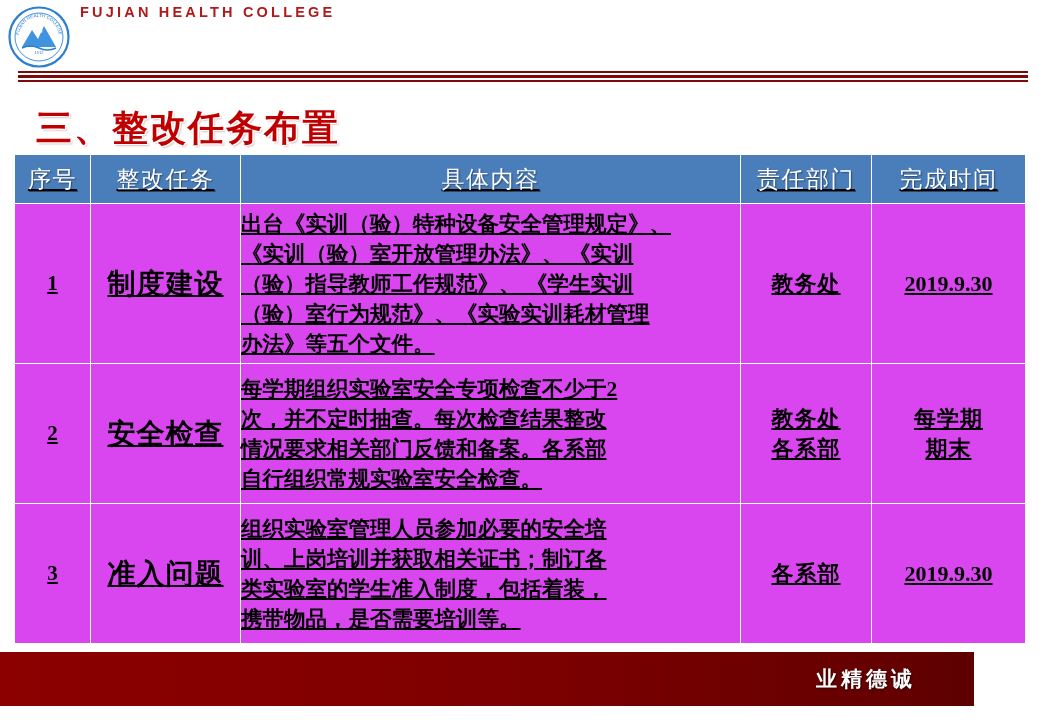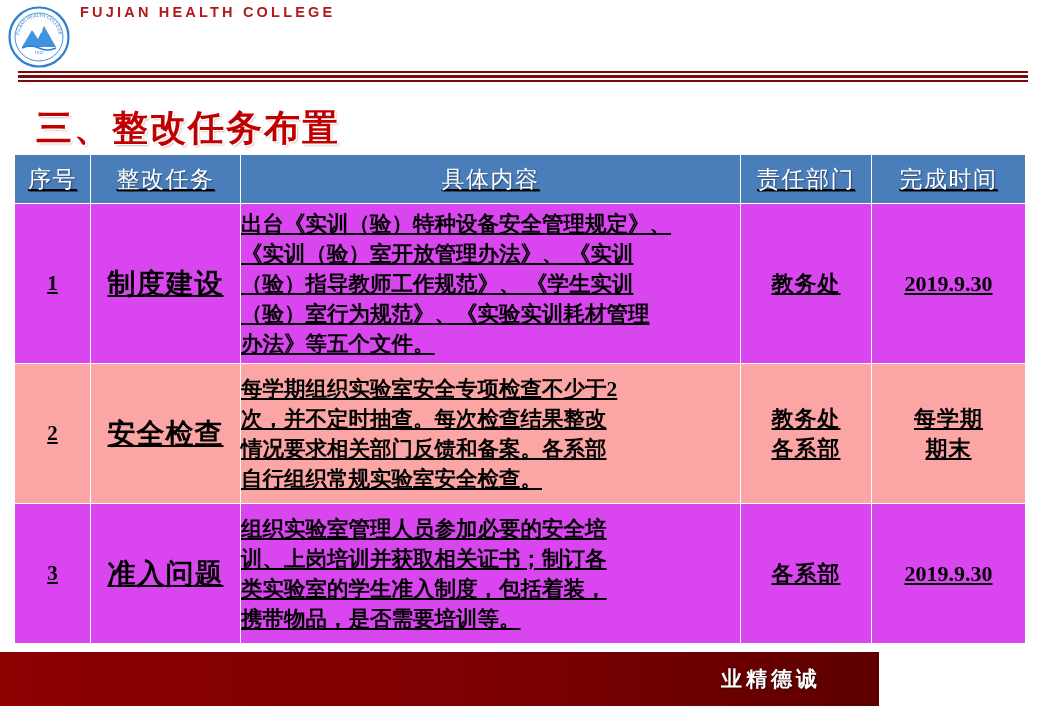--- a/index.html
+++ b/index.html
@@ -110,21 +110,21 @@
     color: #ffffff;
     font-size: 23px;
     font-weight: normal;
     height: 48px;
     text-align: center;
     letter-spacing: 1.5px;
     text-shadow: 1px 1px 1.5px rgba(0,0,0,0.45);
     font-family: "Liberation Serif", "DejaVu Serif", serif;
   }
   tbody tr.odd td { background: #d946ef; }
-  tbody tr.even td { background: #fca5a5; }
+  tbody tr.even td { background: #d946ef; }
 
   td.c-num {
     text-align: center;
     font-size: 21px;
     font-weight: bold;
     color: #000000;
     font-family: "Liberation Serif", "DejaVu Serif", serif;
   }
   td.c-task {
     text-align: center;
@@ -154,21 +154,21 @@
     font-family: "Liberation Serif", "DejaVu Serif", serif;
     letter-spacing: 0;
   }
   .detail-line { display: block; white-space: nowrap; }
 
   
   .footer {
     position: absolute;
     left: 0;
     top: 652px;
-    width: 879px;
+    width: 974px;
     height: 54px;
     background: linear-gradient(to right, #8c0000 0%, #7d0000 55%, #5e0000 100%);
     text-decoration: underline;
   }
   .footer-motto {
     position: absolute;
     right: 58px;
     top: 50%;
     transform: translateY(-50%);
     color: #ffffff;

